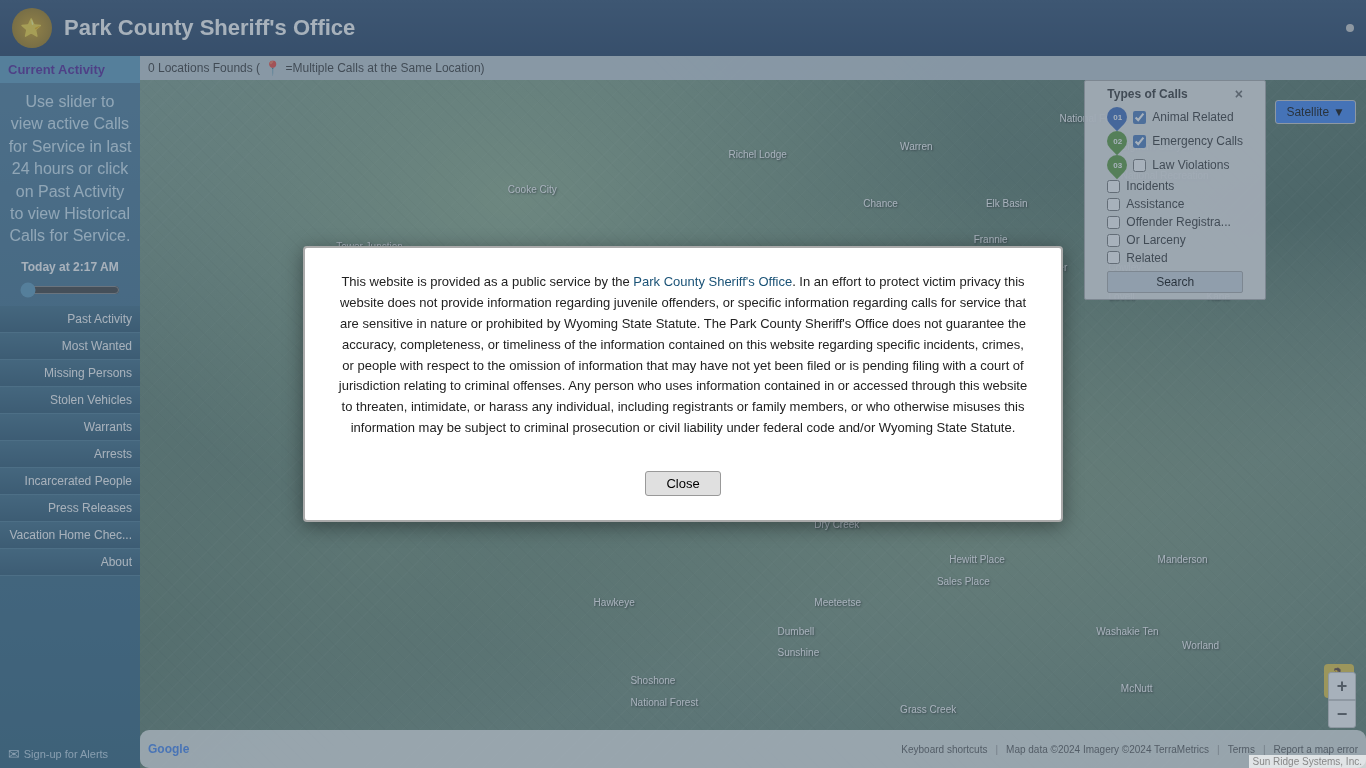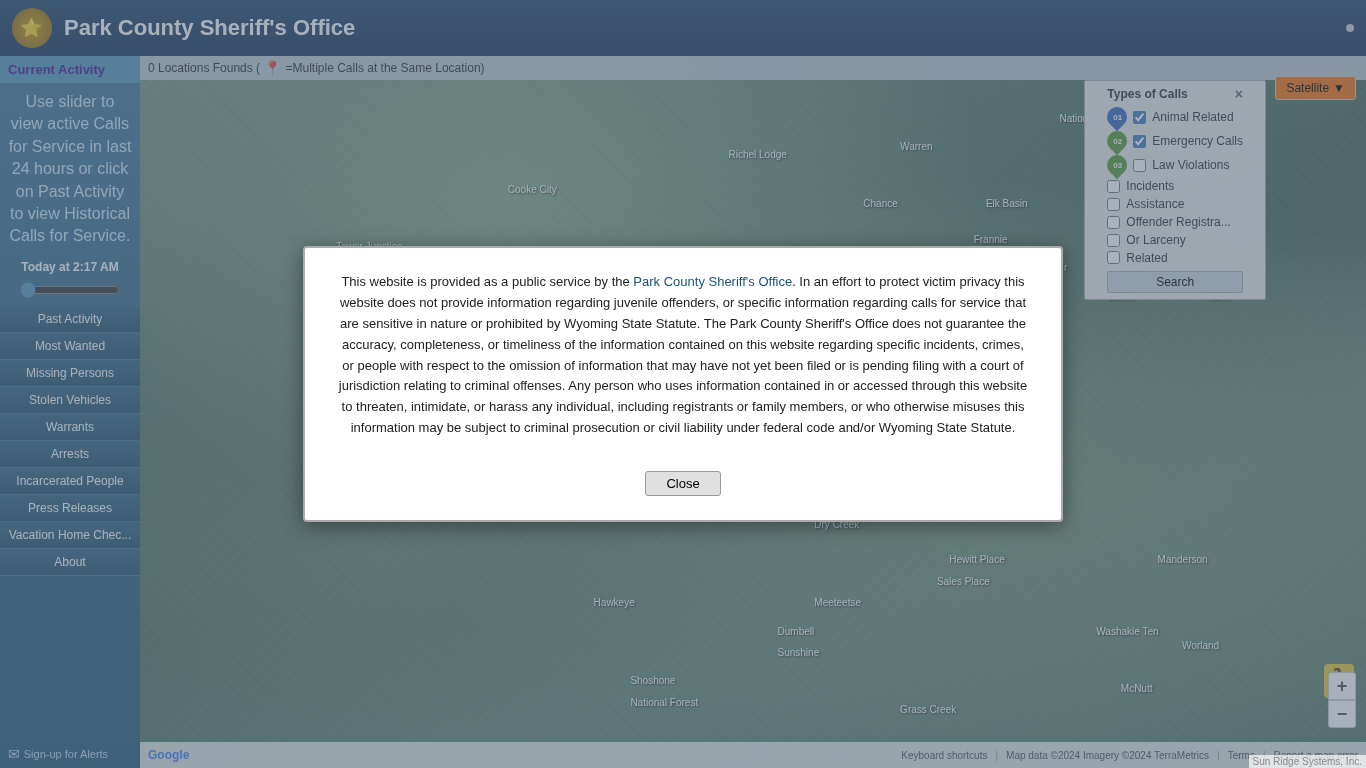--- a/index.html
+++ b/index.html
@@ -84,21 +84,21 @@
       width: 100%;
       accent-color: #5b9abf;
     }
     .sidebar-nav-item {
       background: linear-gradient(to bottom, #3a6a85, #2a5570);
       color: white;
       font-size: 12px;
       padding: 6px 8px;
       cursor: pointer;
       border-bottom: 1px solid #4a7a95;
-      text-align: center;
+      text-align: right;
     }
     #signup-alerts {
       color: #c0d8e8;
       font-size: 11px;
       padding: 6px 8px;
       display: flex;
       align-items: center;
       gap: 4px;
       cursor: pointer;
       margin-top: auto;
@@ -160,34 +160,35 @@
 
     
     #map-footer {
       position: absolute;
       bottom: 0;
       left: 0;
       right: 0;
       background: rgba(255,255,255,0.8);
       font-size: 10px;
       color: #555;
-      padding: 6px 8px;
+      padding: 12px 8px;
       display: flex;
       align-items: center;
       justify-content: space-between;
+      border-radius: 9px;
     }
     #map-footer .google-logo { font-weight: bold; font-size: 12px; color: #4285f4; }
     #map-footer .footer-links { display: flex; gap: 8px; }
 
     
     #satellite-btn {
       position: absolute;
-      top: 20px;
+      top: 44px;
       right: 10px;
-      background: #f97316;
+      background: #3b82f6;
       border: 1px solid #ccc;
       border-radius: 3px;
       padding: 4px 10px;
       font-size: 12px;
       cursor: pointer;
       display: flex;
       align-items: center;
       gap: 4px;
       z-index: 10;
     }

